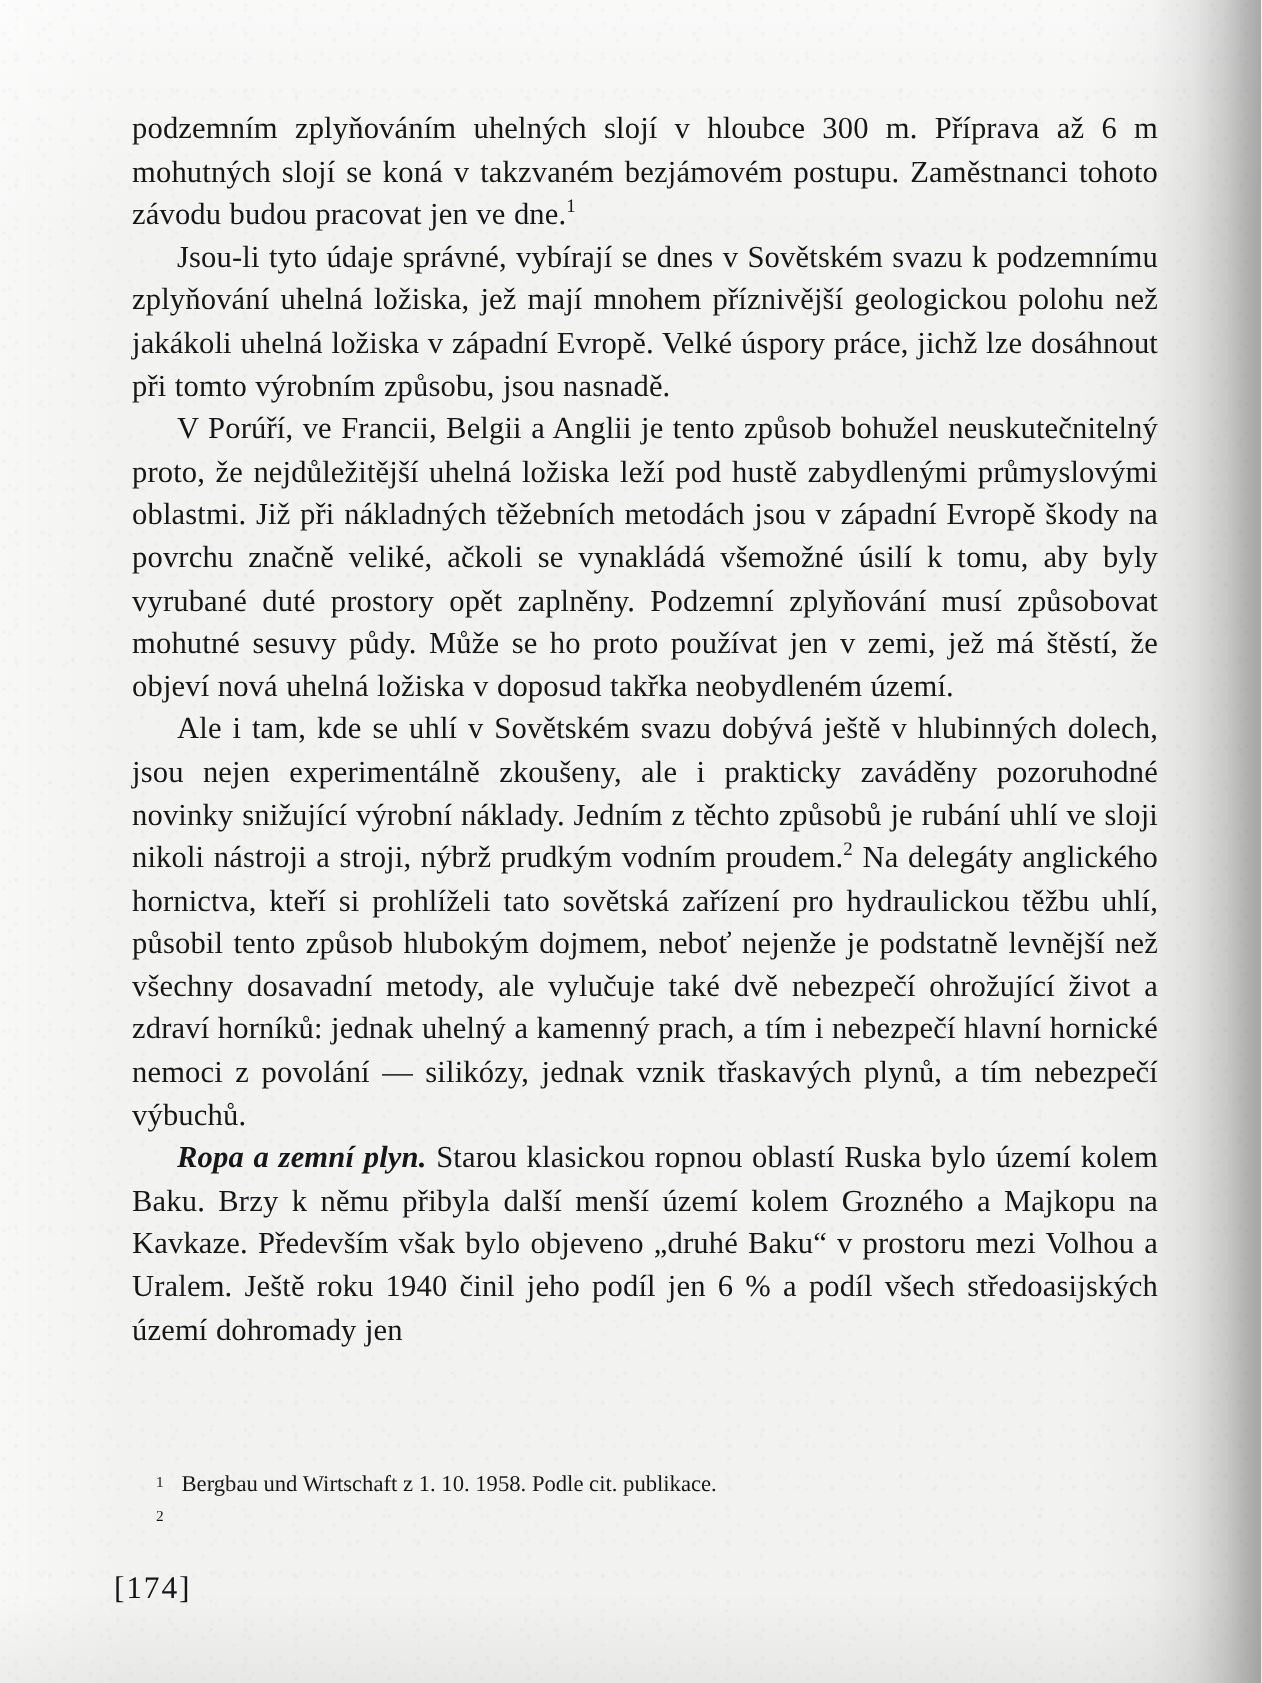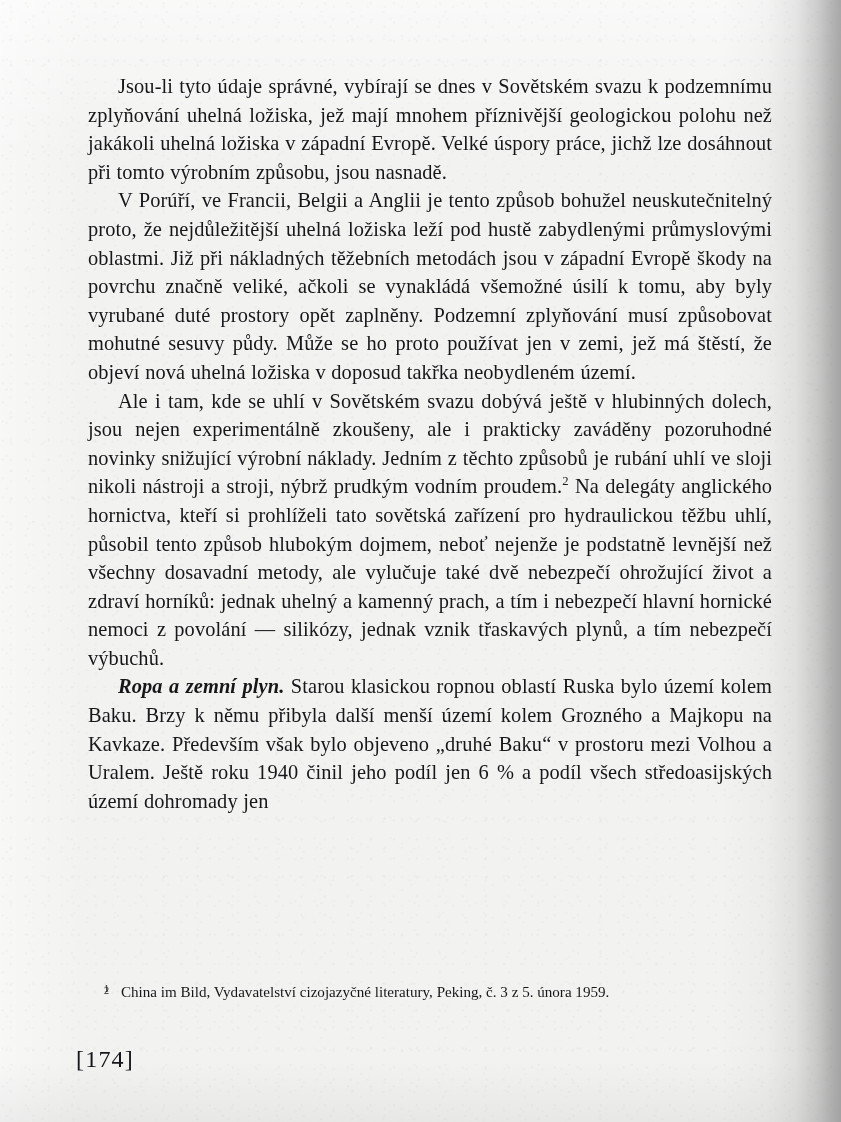--- a/index.html
+++ b/index.html
@@ -143,21 +143,21 @@
     font-size: 10.2px;
     vertical-align: super;
   }
 
   
   .folio {
     position: absolute;
     left: 76px;
     top: 1046px;
     z-index: 5;
-    font-size: 24px;
+    font-size: 21px;
     letter-spacing: 1.2px;
     color: #15151a;
   }
 
   
   .content, .footnotes, .folio {
     text-rendering: optimizeLegibility;
     -webkit-font-smoothing: antialiased;
   }
 </style>
@@ -165,36 +165,37 @@
 <body>
 
 <div class="page">
 
   <div class="paper-tint"></div>
   <div class="grain"></div>
 
   <div class="content">
     <div class="body-text">
 
+      <p class="no-indent"><span>podzemním zplyňováním uhelných slojí v hloubce 300 m. Příprava až 6 m mohutných slojí se koná v takzvaném bezjámovém postupu. Zaměstnanci tohoto závodu budou pracovat jen ve dne.</span><sup>1</sup></p>
 
       <p><span>Jsou-li tyto údaje správné, vybírají se dnes v Sovětském svazu k podzemnímu zplyňování uhelná ložiska, jež mají mnohem příznivější geologickou polohu než jakákoli uhelná ložiska v západní Evropě. Velké úspory práce, jichž lze dosáhnout při tomto výrobním způsobu, jsou nasnadě.</span></p>
 
       <p><span>V Porúří, ve Francii, Belgii a Anglii je tento způsob bohužel neuskutečnitelný proto, že nejdůležitější uhelná ložiska leží pod hustě zabydlenými průmyslovými oblastmi. Již při nákladných těžebních metodách jsou v západní Evropě škody na povrchu značně veliké, ačkoli se vynakládá všemožné úsilí k tomu, aby byly vyrubané duté prostory opět zaplněny. Podzemní zplyňování musí způsobovat mohutné sesuvy půdy. Může se ho proto používat jen v zemi, jež má štěstí, že objeví nová uhelná ložiska v doposud takřka neobydleném území.</span></p>
 
       <p><span>Ale i tam, kde se uhlí v Sovětském svazu dobývá ještě v hlubinných dolech, jsou nejen experimentálně zkoušeny, ale i prakticky zaváděny pozoruhodné novinky snižující výrobní náklady. Jedním z těchto způsobů je rubání uhlí ve sloji nikoli nástroji a stroji, nýbrž prudkým vodním proudem.</span><sup>2</sup><span> Na delegáty anglického hornictva, kteří si prohlíželi tato sovětská zařízení pro hydraulickou těžbu uhlí, působil tento způsob hlubokým dojmem, neboť nejenže je podstatně levnější než všechny dosavadní metody, ale vylučuje také dvě nebezpečí ohrožující život a zdraví horníků: jednak uhelný a kamenný prach, a tím i nebezpečí hlavní hornické nemoci z povolání — silikózy, jednak vznik třaskavých plynů, a tím nebezpečí výbuchů.</span></p>
 
       <p><span class="run-in-italic">Ropa a zemní plyn.</span><span> Starou klasickou ropnou oblastí Ruska bylo území kolem Baku. Brzy k němu přibyla další menší území kolem Grozného a Majkopu na Kavkaze. Především však bylo objeveno „druhé Baku“ v prostoru mezi Volhou a Uralem. Ještě roku 1940 činil jeho podíl jen 6 % a podíl všech středoasijských území dohromady jen</span></p>
 
     </div>
   </div>
 
   <div class="footnotes">
-    <p class="fn"><span class="fn-marker">1</span></p>
-
-    <p class="fn"><span class="fn-marker">2</span><span>China im Bild, Vydavatelství cizojazyčné literatury, Peking, č. 3  z 5. února 1959.</span></p>
+    <p class="fn"><span class="fn-marker">1</span><span>Bergbau und Wirtschaft z 1. 10. 1958. Podle cit. publikace.</span></p>
+
+    <p class="fn"><span class="fn-marker">2</span></p>
   </div>
 
   <div class="folio">[174]</div>
 
   <div class="edge-shadow"></div>
   <div class="bottom-shadow"></div>
 
 </div>
 
 </body></html>

